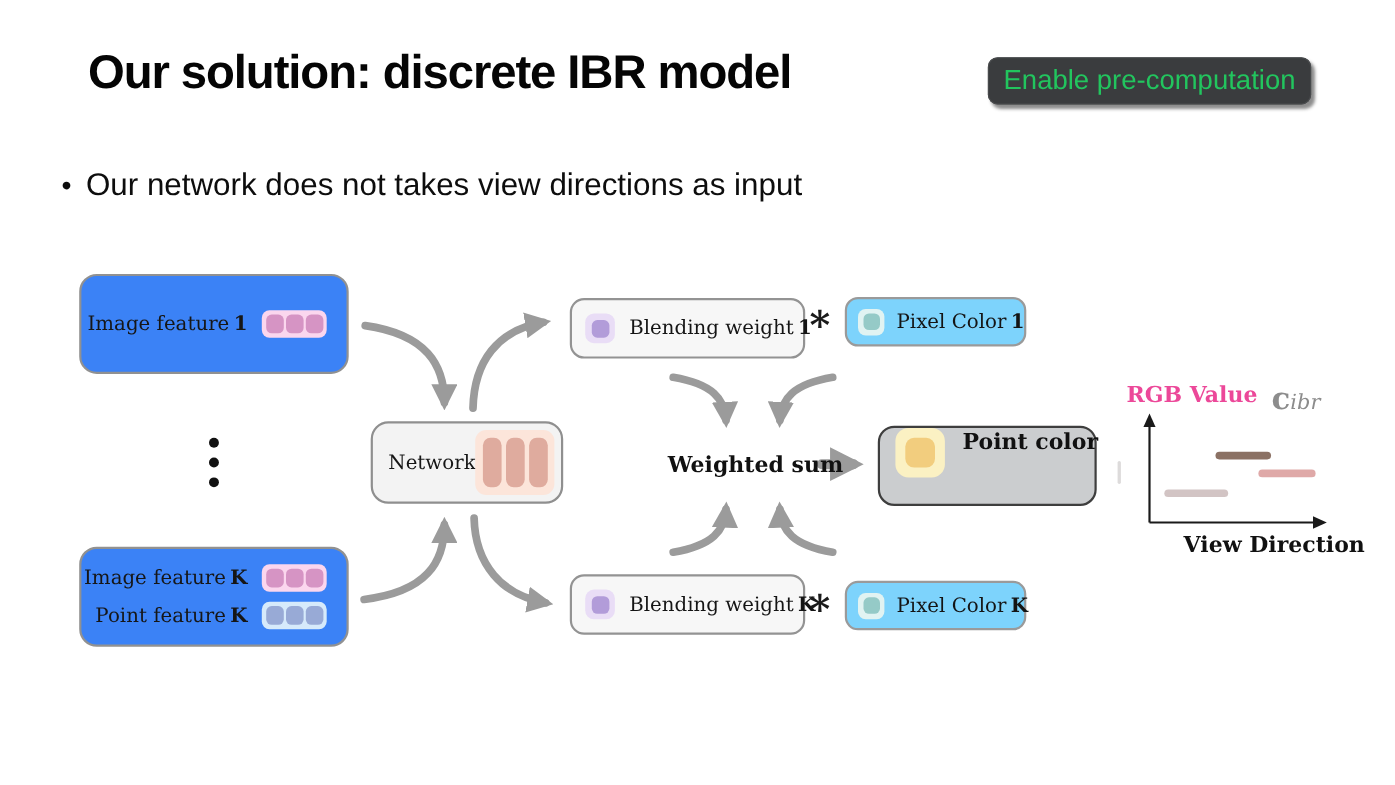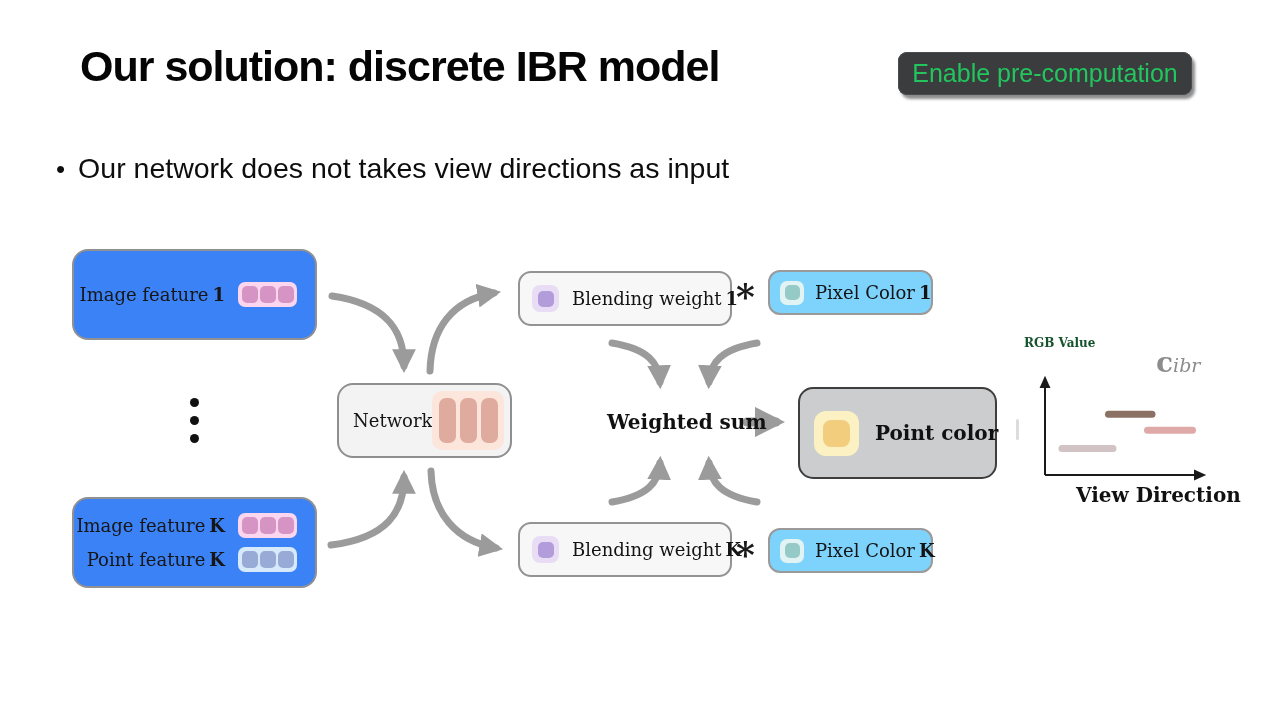--- a/index.html
+++ b/index.html
@@ -92,33 +92,33 @@
   .teal .icon-i{width:15px;height:15px;background:#95cac7;}
 
   .asterisk{
     font-family:"DejaVu Serif",serif;font-weight:bold;
     font-size:36px;color:#1a1a1a;line-height:1;
   }
 
   .ws-label{left:607px;top:410px;font-size:20px;font-weight:bold;color:#111;white-space:nowrap;}
 
   .pc-box{
-    left:798px;top:387px;width:199px;height:92px;
+    left:798px;top:387px;width:199px;height:73px;
     background:#cbcdcf;border:2.5px solid #3e3e3e;border-radius:15px;
-    box-sizing:border-box;display:flex;align-items:center;gap:16px;padding-left:14px;
+    box-sizing:border-box;display:flex;align-items:flex-start;gap:16px;padding-left:14px;
   }
   .yellow-o{width:45px;height:45px;background:#fbf1c3;border-radius:12px;
     display:flex;align-items:center;justify-content:center;flex:none;}
   .yellow-i{width:27px;height:27px;background:#f2cd7e;border-radius:8px;}
   .pc-label{font-size:20px;font-weight:bold;color:#111;white-space:nowrap;}
 
   .faint-dash{left:1016px;top:419px;width:3px;height:21px;background:#dddbdb;border-radius:2px;}
 
   
-  .rgb-label{left:1024px;top:336px;font-size:12px;font-weight:bold;color:#14532d;white-space:nowrap;}
+  .rgb-label{left:1024px;top:346px;font-size:20px;font-weight:bold;color:#ec4899;white-space:nowrap;}
   .view-label{left:1076px;top:483px;font-size:20px;font-weight:bold;color:#111;white-space:nowrap;}
   .cibr{left:1156px;top:346px;color:#8c8c8c;white-space:nowrap;}
   .cibr .c-main{font-family:"DejaVu Serif",serif;font-weight:bold;font-size:28px;}
   .cibr .c-sub{font-family:"DejaVu Serif",serif;font-style:italic;font-size:19px;}
 
   svg.overlay{left:0;top:0;pointer-events:none;}
 </style>
 </head>
 <body>
 

